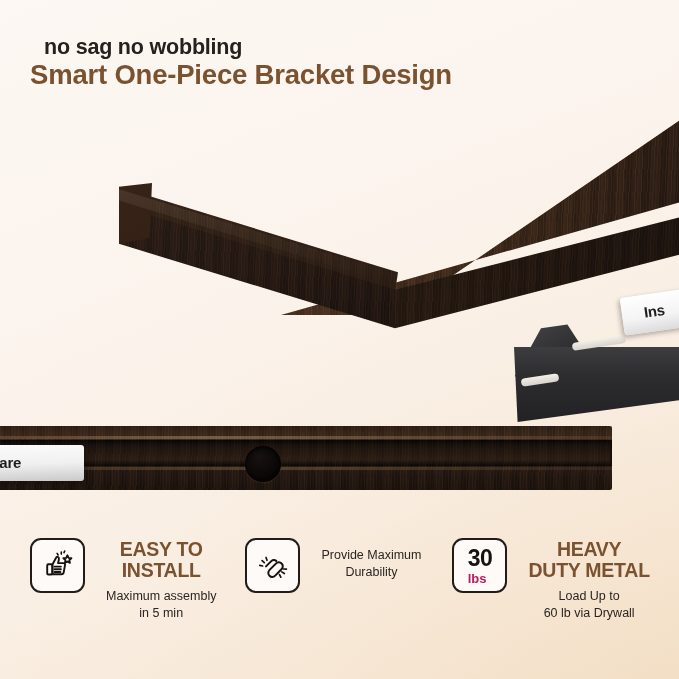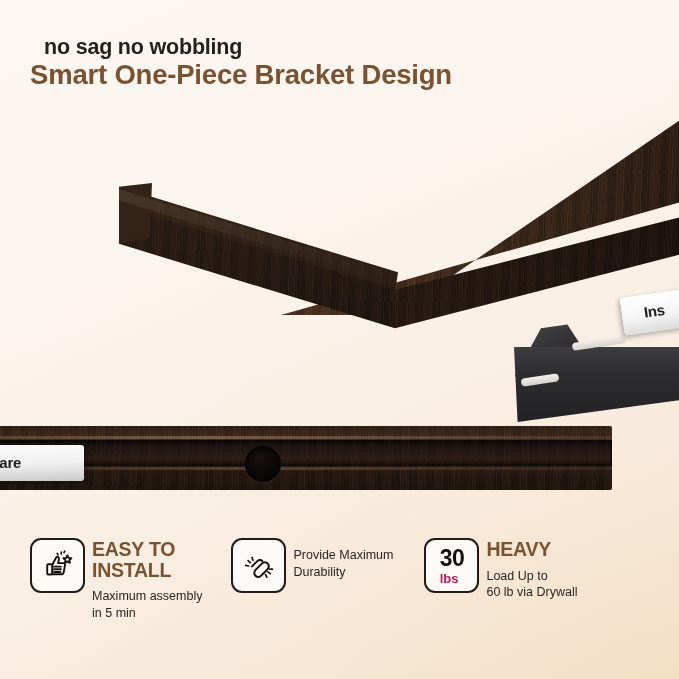--- a/index.html
+++ b/index.html
@@ -195,21 +195,21 @@
     width:55px; height:55px; flex:none;
     border:2px solid #221c18; border-radius:11px;
     background:#fdfaf7;
     display:flex; align-items:center; justify-content:center;
   }
   .badge svg { display:block; }
   .badge-num { display:flex; flex-direction:column; justify-content:center; line-height:1; }
   .badge-num .n { font-size:23px; font-weight:bold; color:#16120f; letter-spacing:-.5px; }
   .badge-num .u { font-size:13px; font-weight:bold; color:#be185d; margin-top:2px; }
 
-  .f-text { margin-left:7px; padding-top:1px; }
+  .f-text { margin-left:21px; padding-top:1px;text-align:center; }
   .f-head {
     font-size:19.5px; font-weight:bold; color:#7a5230;
     line-height:1.06; letter-spacing:-.25px; white-space:nowrap;
     text-transform:uppercase;
   }
   .f-sub {
     margin-top:8px; font-size:12.5px; color:#2a2522;
     line-height:1.32; white-space:nowrap;
   }
 </style>
@@ -317,20 +317,21 @@
   <div class="feature" id="feature-2">
     <div class="badge">
       <div class="badge-num">
         <span class="n">30</span>
         <span class="u">lbs</span>
       </div>
     </div>
     <div class="f-text">
       <div class="f-head">
         <span>HEAVY</span><br>
+        <span>DUTY METAL</span>
       </div>
       <div class="f-sub">
         <span>Load Up to</span><br>
         <span>60 lb via Drywall</span>
       </div>
     </div>
   </div>
 
 </div>
 

